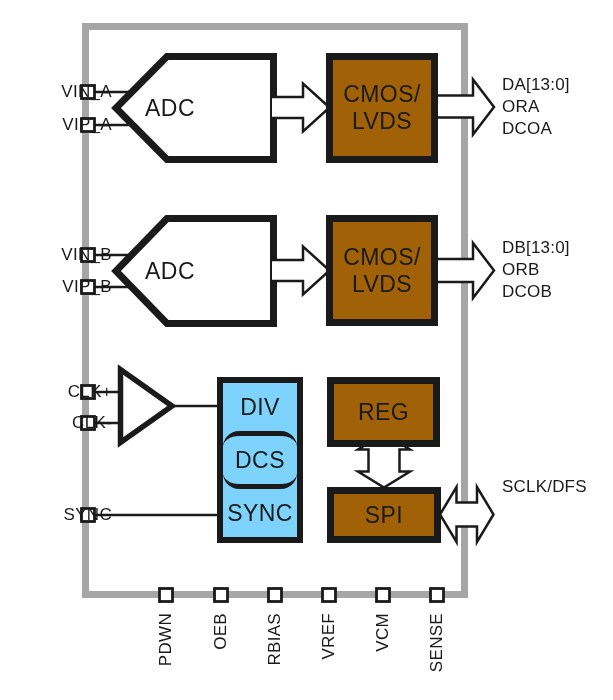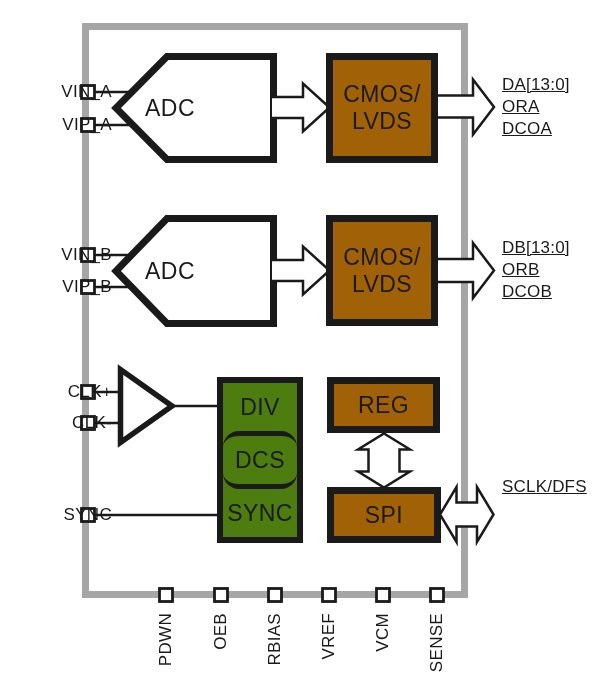--- a/index.html
+++ b/index.html
@@ -15,35 +15,35 @@
   .wire{stroke:var(--ink,#1a1a1a);stroke-width:2.5;}
   .open-arrow{fill:#ffffff;stroke:var(--ink,#1a1a1a);stroke-width:2.5;stroke-linejoin:miter;}
   .pin-sq{fill:#ffffff;stroke:var(--ink,#1a1a1a);stroke-width:2.8;}
   .blk{
     position:absolute;box-sizing:border-box;z-index:2;background:#a16207;
     border:7px solid var(--ink,#1a1a1a);
     display:flex;flex-direction:column;align-items:center;justify-content:center;
     font-size:23px;letter-spacing:.4px;text-align:center;line-height:27px;
   }
   .stack{
-    position:absolute;box-sizing:border-box;z-index:2;background:#4d7c0f;
+    position:absolute;box-sizing:border-box;z-index:2;background:#7dd3fc;
     border:6px solid var(--ink,#1a1a1a);display:flex;flex-direction:column;
   }
   .cell{flex:1;display:flex;align-items:center;justify-content:center;font-size:23px;letter-spacing:.4px;}
   .cell.mid{border-top:5px solid var(--ink,#1a1a1a);border-bottom:5px solid var(--ink,#1a1a1a);border-radius:16px;}
 
   .adc-label{
     position:absolute;z-index:2;width:100px;height:30px;line-height:30px;
     text-align:left;font-size:23px;letter-spacing:.5px;left:145px;
   }
   .pin-label{
     position:absolute;z-index:2;left:0;width:76px;height:20px;line-height:20px;
     text-align:right;font-size:17px;letter-spacing:.3px;padding-left:36px;
   }
-  .out-group{position:absolute;z-index:2;left:502px;width:108px;font-size:17px;letter-spacing:.2px;text-decoration:underline;}
+  .out-group{position:absolute;z-index:2;left:502px;width:108px;font-size:17px;letter-spacing:.2px;}
   .out-group div{line-height:22px;}
   .out-group.spi div{line-height:23px;}
   .bpin-label{
     position:absolute;z-index:2;top:693px;width:80px;height:16px;line-height:16px;
     text-align:right;font-size:17px;letter-spacing:.3px;
     transform-origin:0 0;transform:rotate(-90deg);
   }
 </style>
 </head>
 <body>
@@ -105,21 +105,21 @@
     <div>CMOS/</div>
     <div>LVDS</div>
   </div>
 
   <div class="stack" style="left:217px;top:377px;width:86px;height:166px">
     <div class="cell">DIV</div>
     <div class="cell mid">DCS</div>
     <div class="cell">SYNC</div>
   </div>
 
-  <div class="blk" style="left:327px;top:377px;width:113px;height:56px">
+  <div class="blk" style="left:327px;top:377px;width:113px;height:70px">
     <div>REG</div>
   </div>
   <div class="blk" style="left:327px;top:487px;width:114px;height:56px">
     <div>SPI</div>
   </div>
 
   <div class="pin-label" style="top:82px">VIN_A</div>
   <div class="pin-label" style="top:115px">VIP_A</div>
   <div class="pin-label" style="top:245px">VIN_B</div>
   <div class="pin-label" style="top:277px">VIP_B</div>

